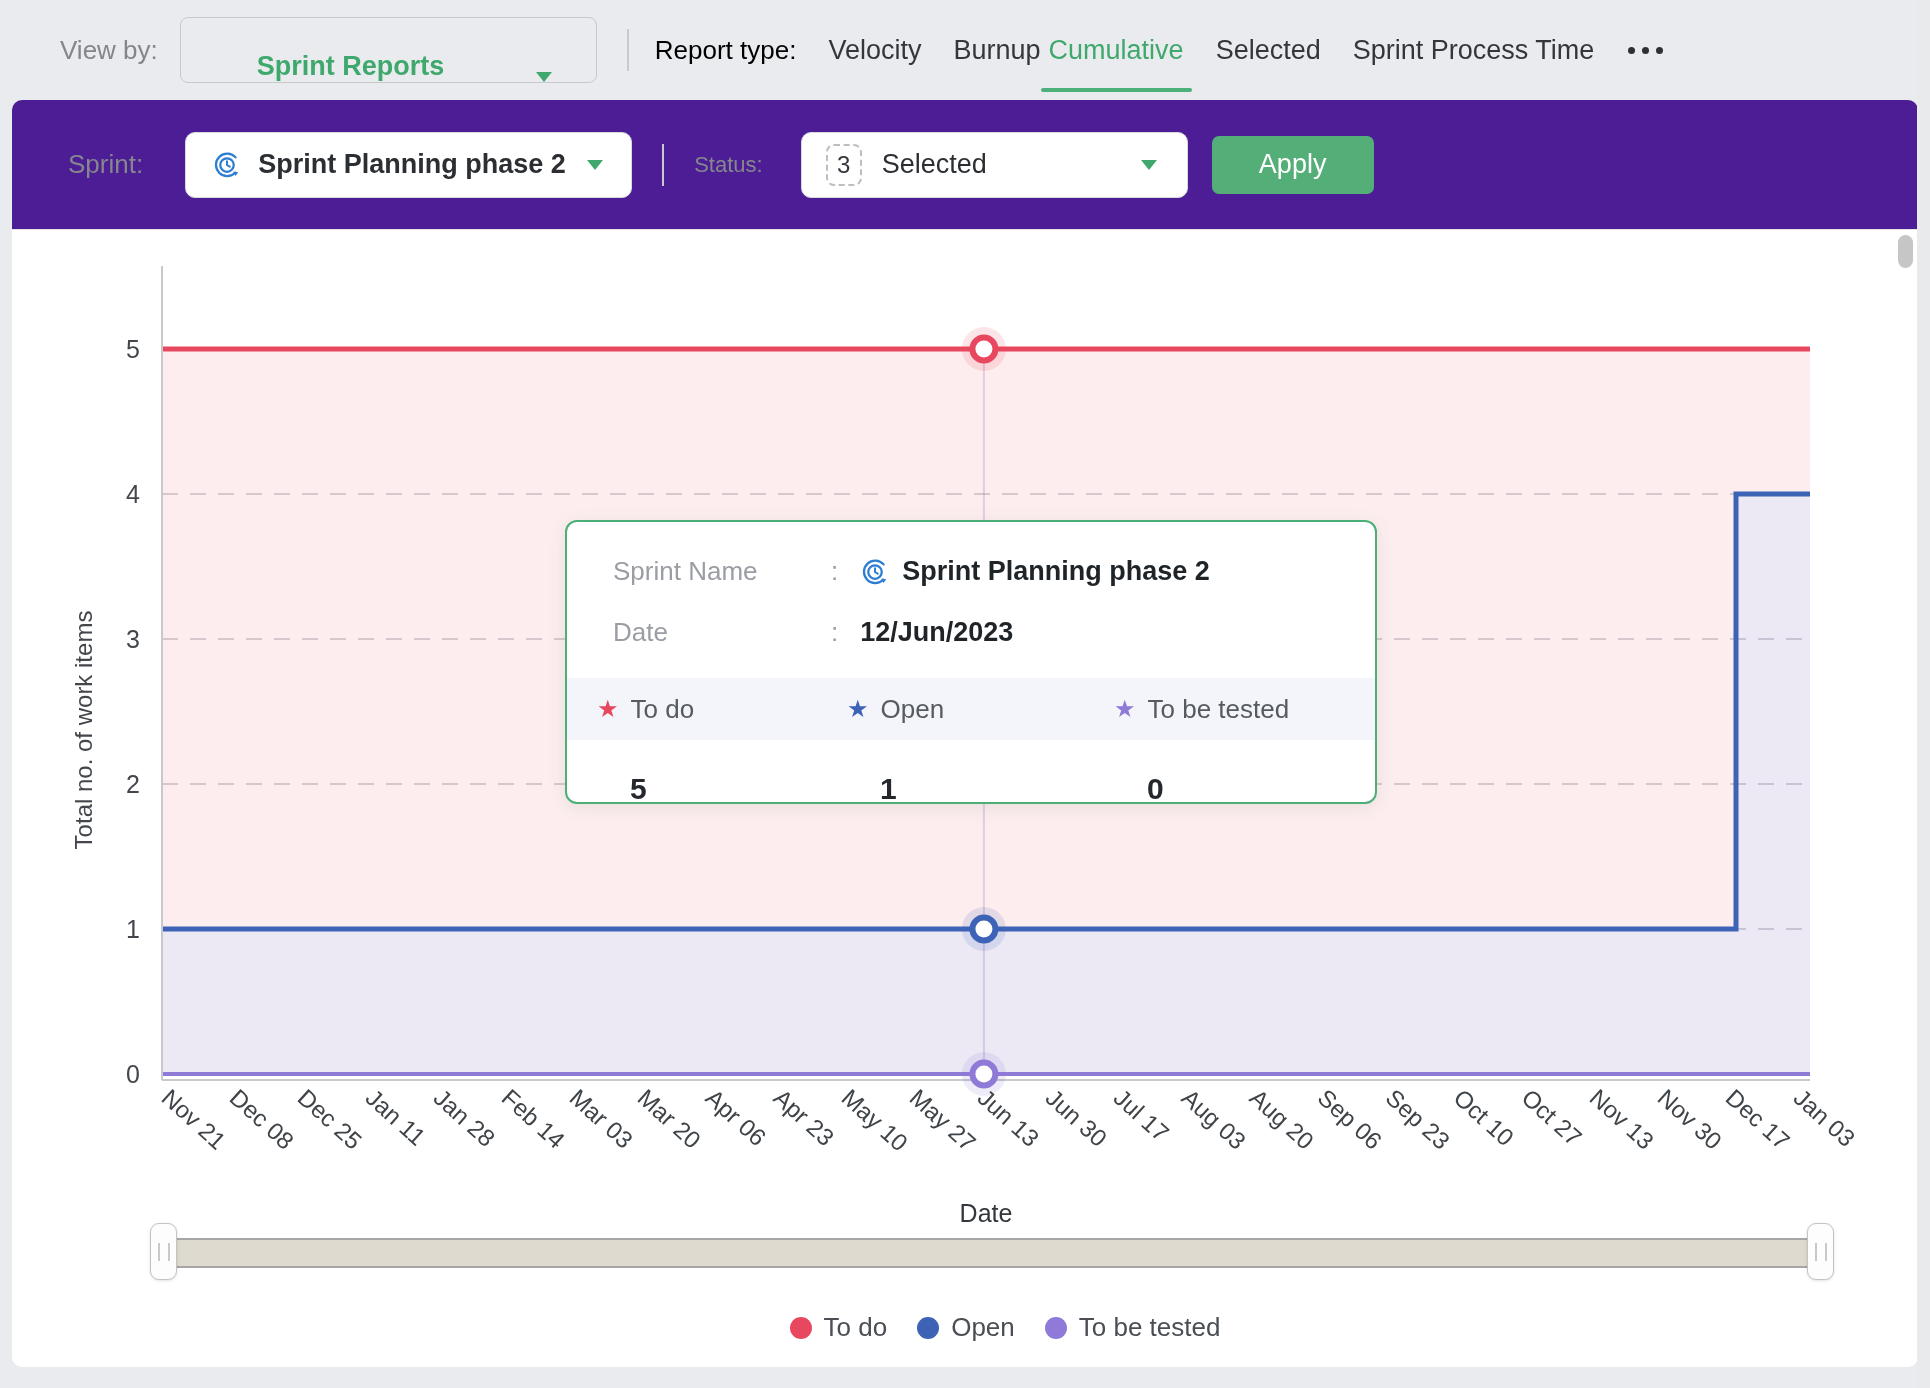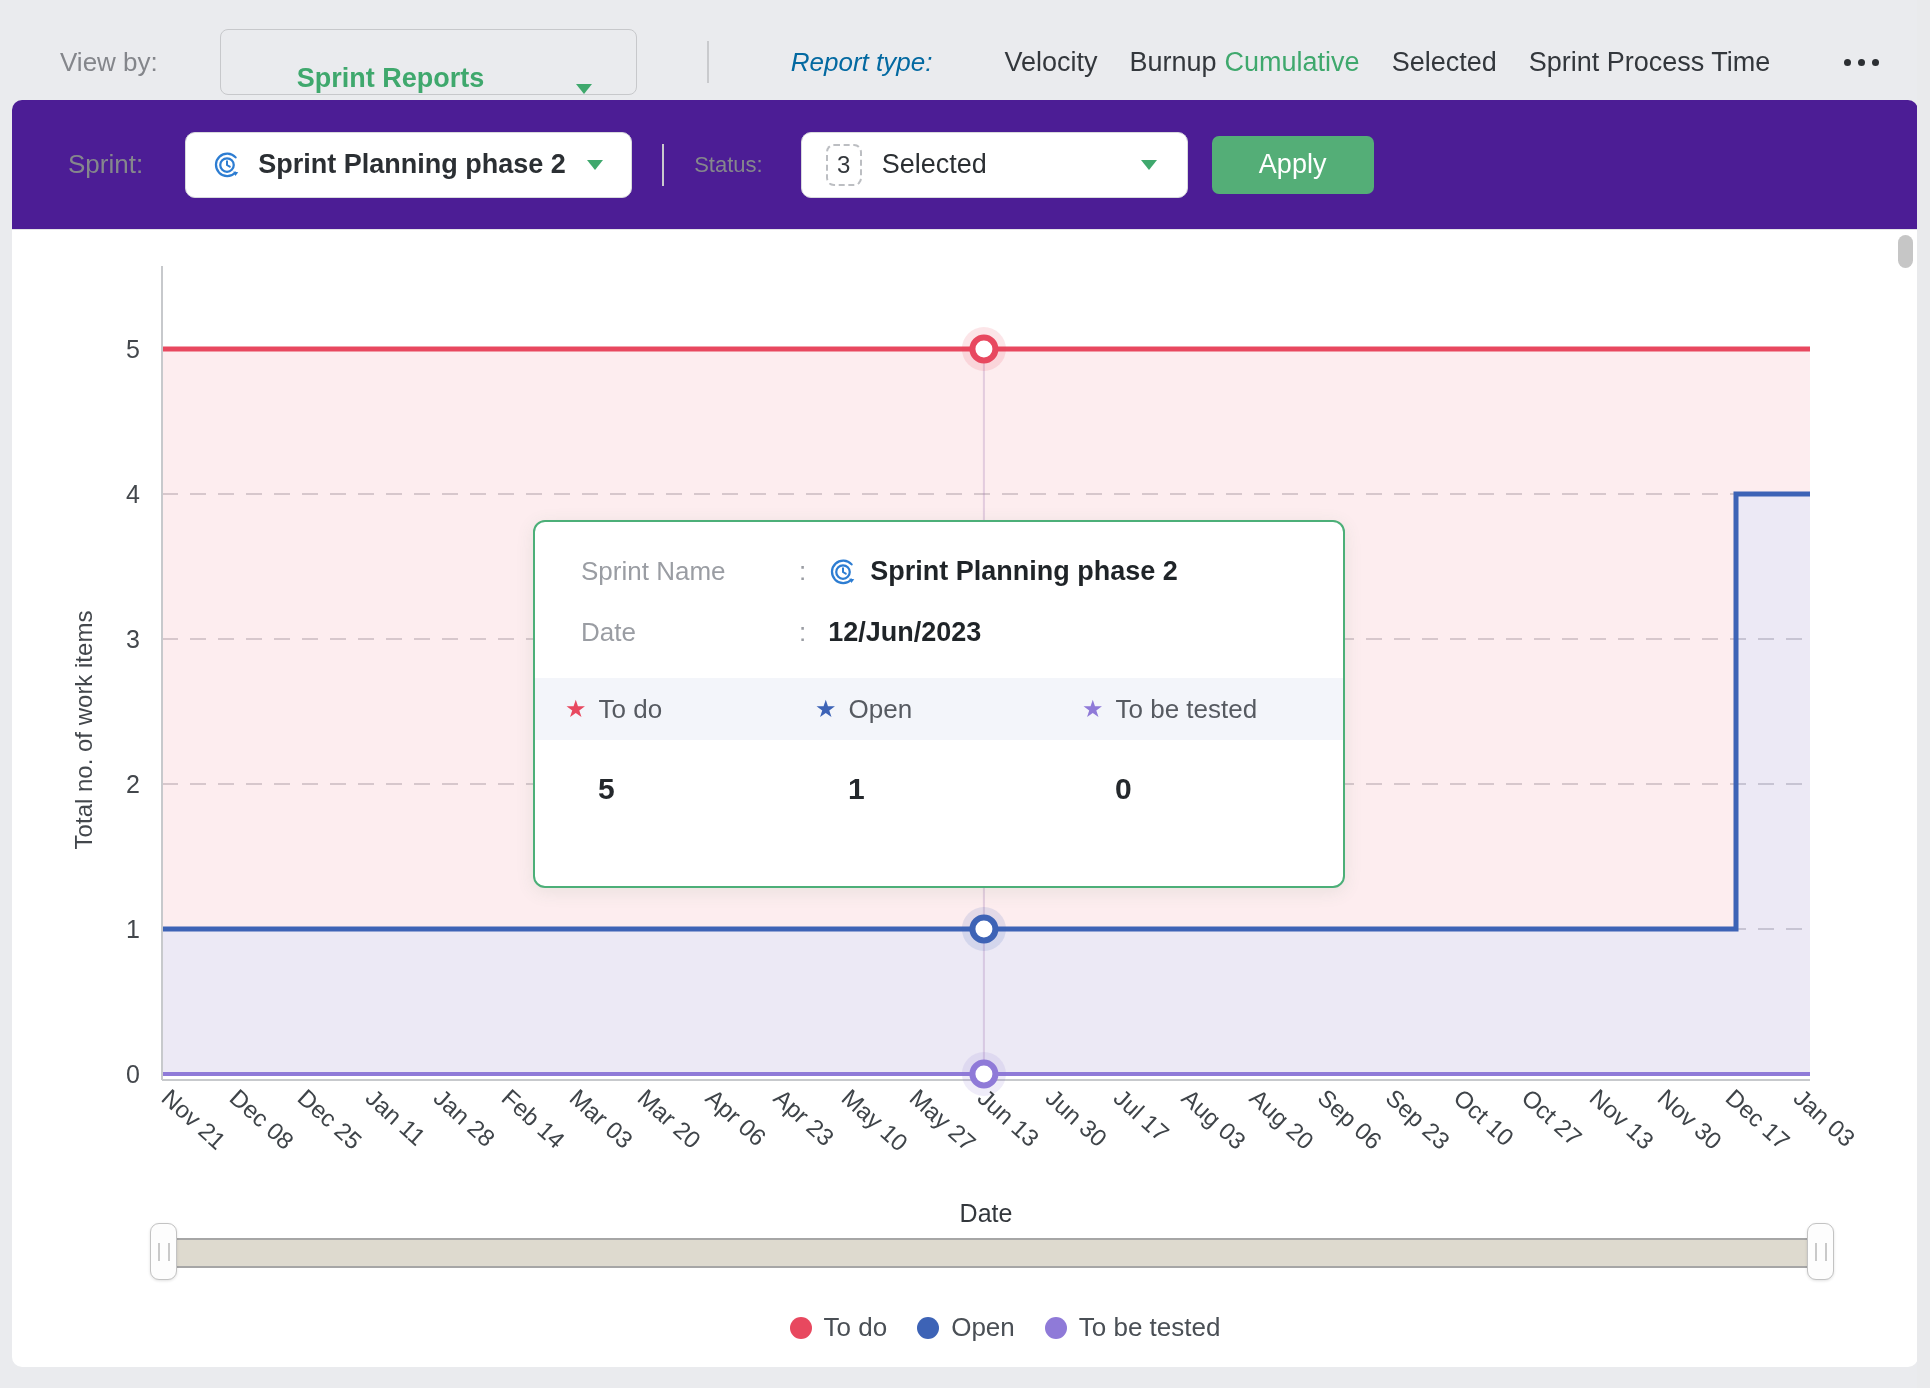--- a/index.html
+++ b/index.html
@@ -2,28 +2,28 @@
 <html><head>
 <meta charset="utf-8">
 <style>
   html,body{margin:0;padding:0;}
   body{
     width:1930px;height:1388px;position:relative;overflow:hidden;
     background:#eaebee;font-family:"Liberation Sans",sans-serif;
     -webkit-font-smoothing:antialiased;
   }
   
-  .topbar{position:absolute;top:12px;left:0;width:1930px;height:100px;display:flex;align-items:center;background:#eaebee;gap:40px;}
+  .topbar{position:absolute;top:0;left:0;width:1930px;height:100px;display:flex;align-items:center;background:#eaebee;}
   .viewby-label{margin-left:60px;color:#84868b;font-size:26px;}
   .viewby-dd{margin-left:22px;width:415px;height:64px;border:1px solid #c7c8cb;border-radius:8px;display:flex;align-items:flex-end;position:relative;cursor:pointer;background:transparent;}
   .viewby-dd .val{color:#3fa86d;font-weight:bold;font-size:27px;margin-left:76px;}
   .chev{width:0;height:0;border-left:8px solid transparent;border-right:8px solid transparent;border-top:10px solid #3fa86d;}
   .viewby-dd .chev{position:absolute;right:44px;}
   .vdiv{width:2px;height:42px;background:#c9cacd;margin-left:30px;flex:none;}
-  .report-label{margin-left:42px;color:#0369a1;font-size:26px;white-space:nowrap;font-style:italic;}
+  .report-label{margin-left:26px;color:#000000;font-size:26px;white-space:nowrap;}
   .tabs{display:flex;align-items:center;height:124px;}
   .tab{margin-left:32px;font-size:27px;color:#33373c;position:relative;height:100px;display:flex;align-items:center;cursor:pointer;white-space:nowrap;}
   .tab.active{color:#3fa86d;margin-left:8px;}
   .tab.active::after{content:"";position:absolute;left:-8px;right:-8px;bottom:8px;height:4px;border-radius:2px;background:#4cb07a;}
   .more{margin-left:34px;display:flex;gap:7px;cursor:pointer;}
   .more i{width:7px;height:7px;border-radius:50%;background:#2c2f33;display:block;}
   
   .filter-card{position:absolute;left:12px;top:100px;width:1906px;height:130px;background:#4c1d95;border-radius:10px 10px 0 0;border-bottom:1px solid #e3e4e7;display:flex;align-items:center;box-sizing:border-box;}
   .sprint-label{margin-left:56px;color:#85878c;font-size:26px;}
   .sprint-dd{margin-left:42px;width:445px;height:64px;background:#fff;border:1px solid #d8d9dc;border-radius:10px;display:flex;align-items:center;position:relative;cursor:pointer;}
@@ -33,21 +33,21 @@
   .status-label{margin-left:30px;color:#85878c;font-size:22px;}
   .status-dd{margin-left:38px;width:385px;height:64px;background:#fff;border:1px solid #d8d9dc;border-radius:10px;display:flex;align-items:center;position:relative;cursor:pointer;}
   .count-box{margin-left:24px;width:36px;height:42px;border:2px dashed #bcbec2;border-radius:8px;display:flex;align-items:center;justify-content:center;font-size:24px;color:#33373c;box-sizing:border-box;}
   .status-dd .val{margin-left:20px;color:#2b2f33;font-size:27px;font-weight:500;}
   .status-dd .chev{position:absolute;right:30px;}
   .apply-btn{margin-left:24px;width:162px;height:58px;background:#54ae77;border:none;border-radius:7px;color:#fff;font-size:27px;font-family:"Liberation Sans",sans-serif;display:flex;align-items:center;justify-content:center;cursor:pointer;}
   
   .chart-card{position:absolute;left:12px;top:230px;width:1906px;height:1137px;background:#fff;border-radius:0 0 10px 10px;}
   #chart-svg{position:absolute;left:0;top:0;}
   
-  .tooltip{position:absolute;left:521px;top:290px;width:812px;height:368px;background:#fff;border:2px solid #4caf78;border-radius:12px;box-shadow:0 4px 18px rgba(60,120,80,0.10);z-index:5;box-sizing:border-box;overflow:hidden;}
+  .tooltip{position:absolute;left:553px;top:290px;width:812px;height:284px;background:#fff;border:2px solid #4caf78;border-radius:12px;box-shadow:0 4px 18px rgba(60,120,80,0.10);z-index:5;box-sizing:border-box;overflow:hidden;}
   .tt-row{display:flex;align-items:center;margin-left:46px;}
   .tt-row.first{margin-top:34px;}
   .tt-row.second{margin-top:30px;}
   .tt-label{width:218px;color:#9a9da3;font-size:26px;flex:none;}
   .tt-colon{color:#9a9da3;font-size:26px;margin-right:22px;}
   .tt-icon{display:flex;margin-right:12px;}
   .tt-value{color:#1f2428;font-size:27px;font-weight:bold;}
   .tt-band{margin-top:30px;height:62px;background:#f3f5fa;display:grid;grid-template-columns:250px 267px 1fr;align-items:center;padding-left:30px;}
   .tt-band .st{display:flex;align-items:center;gap:12px;color:#565a61;font-size:26px;}
   .tt-band .star{font-size:24px;line-height:1;}

